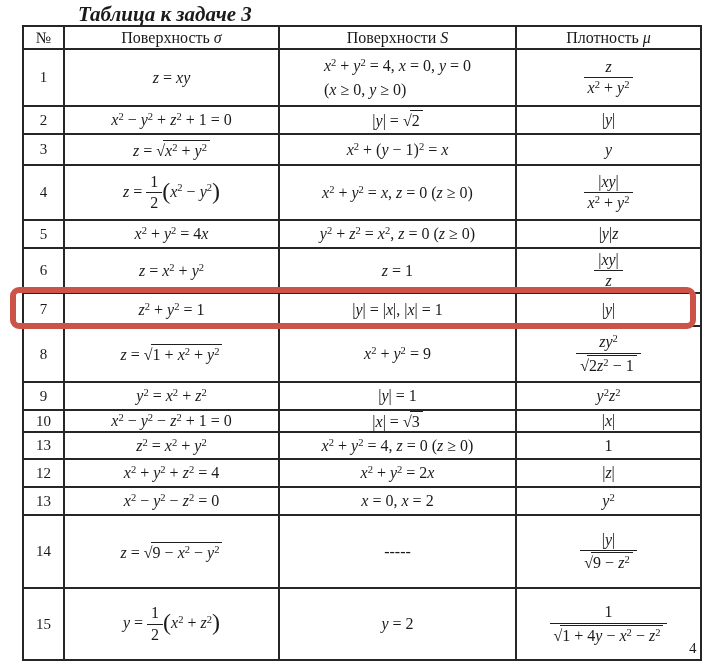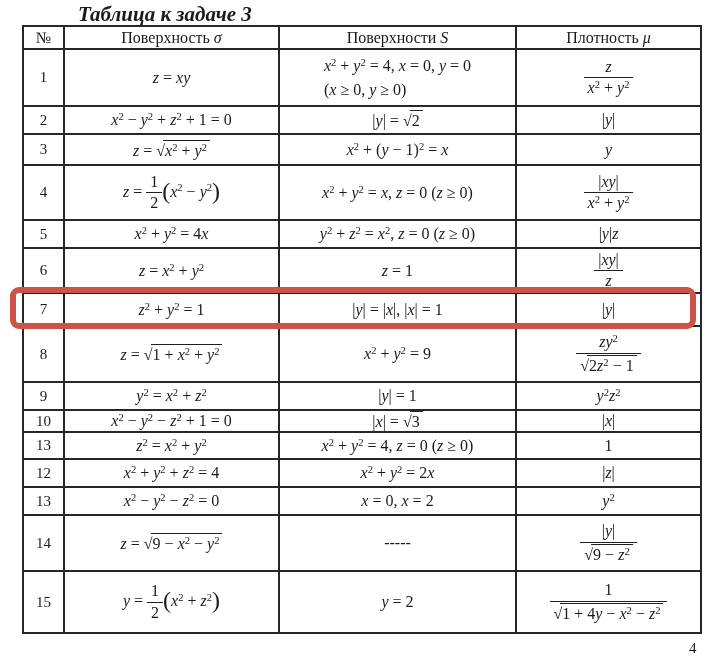--- a/index.html
+++ b/index.html
@@ -119,27 +119,27 @@
     <td class="m"><i>x</i><sup>2</sup> + <i>y</i><sup>2</sup> + <i>z</i><sup>2</sup> = 4</td>
     <td class="m"><i>x</i><sup>2</sup> + <i>y</i><sup>2</sup> = 2<i>x</i></td>
     <td class="m">|<i>z</i>|</td>
   </tr>
   <tr style="height:28px">
     <td class="c-num">13</td>
     <td class="m"><i>x</i><sup>2</sup> − <i>y</i><sup>2</sup> − <i>z</i><sup>2</sup> = 0</td>
     <td class="m"><i>x</i> = 0, <i>x</i> = 2</td>
     <td class="m"><i>y</i><sup>2</sup></td>
   </tr>
-  <tr style="height:56px">
+  <tr style="height:73px">
     <td class="c-num">14</td>
     <td class="m"><i>z</i> = <span class="sq">√<span class="bar">9 − <i>x</i><sup>2</sup> − <i>y</i><sup>2</sup></span></span></td>
     <td class="m">-----</td>
     <td class="m"><span class="fr"><span class="nu">|<i>y</i>|</span><span class="de"><span class="sq">√<span class="bar">9 − <i>z</i><sup>2</sup></span></span></span></span></td>
   </tr>
-  <tr style="height:62px">
+  <tr style="height:72px">
     <td class="c-num">15</td>
     <td class="m"><i>y</i> = <span class="fr"><span class="nu">1</span><span class="de">2</span></span><span class="bp">(</span><i>x</i><sup>2</sup> + <i>z</i><sup>2</sup><span class="bp">)</span></td>
     <td class="m"><i>y</i> = 2</td>
     <td class="m"><span class="fr"><span class="nu">1</span><span class="de"><span class="sq">√<span class="bar">1 + 4<i>y</i> − <i>x</i><sup>2</sup> − <i>z</i><sup>2</sup></span></span></span></span></td>
   </tr>
 </tbody>
   </table>
 
 <div class="hl-box"></div>
 

